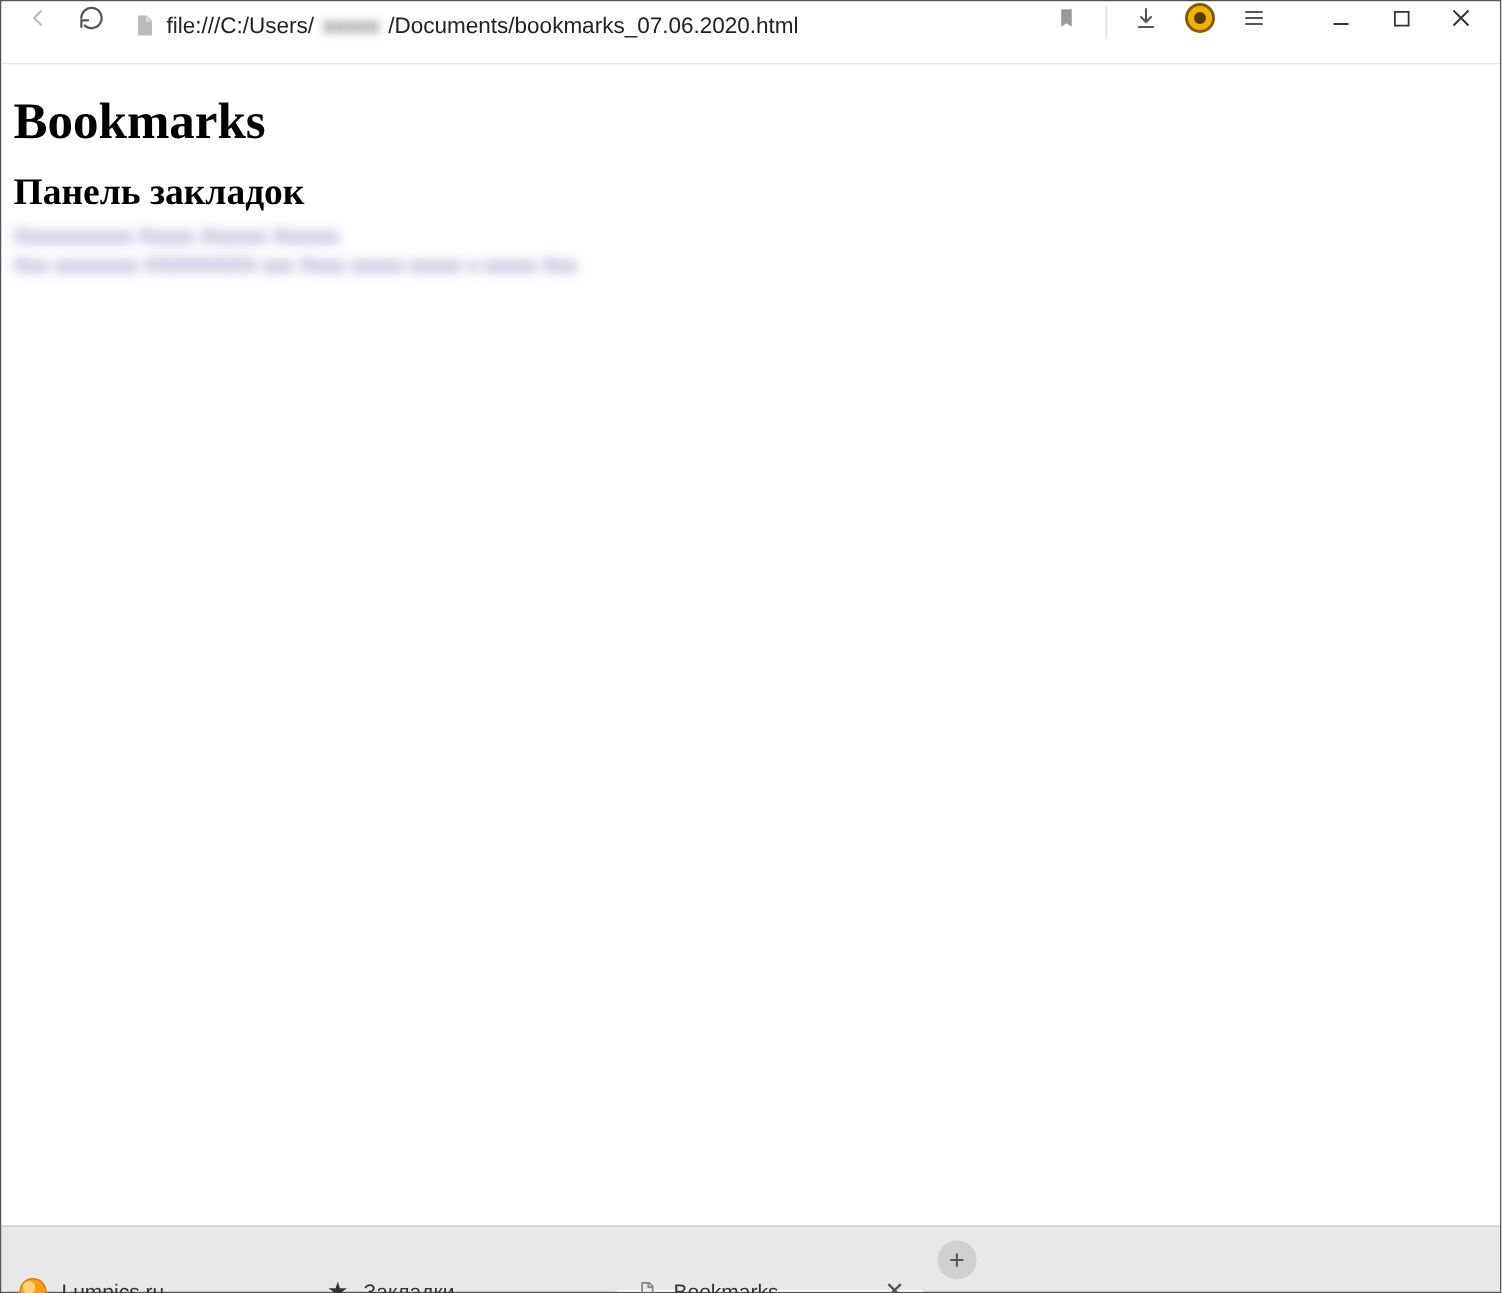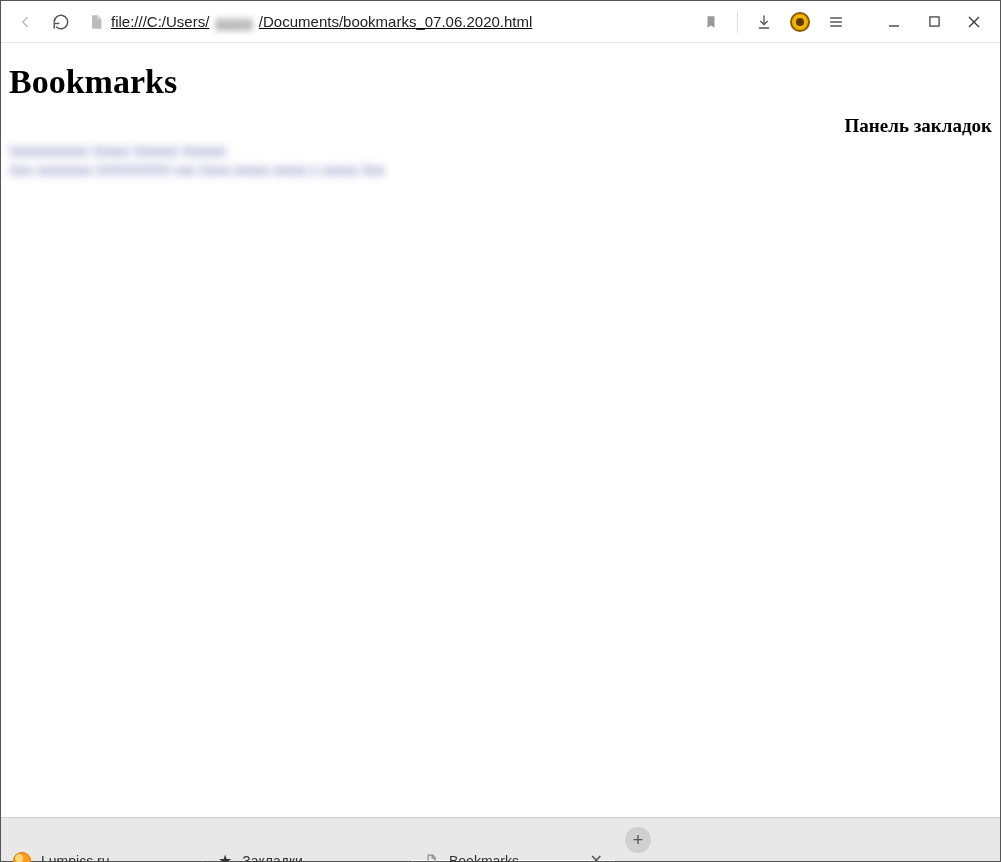--- a/index.html
+++ b/index.html
@@ -1,35 +1,35 @@
 <!DOCTYPE html>
 <html><head>
 <meta charset="utf-8">
 <style>
   * { box-sizing: border-box; margin: 0; padding: 0; }
   html, body { width: 1001px; height: 862px; font-family: Arial, sans-serif; overflow: hidden; background: #fff; }
   .window { width: 1001px; height: 862px; border: 1px solid #555; display: flex; flex-direction: column; background: #fff; }
 
   
-  .toolbar { height: 42px; display: flex; align-items: center; padding: 16px 10px; gap: 8px; border-bottom: 1px solid #e5e5e5; background: #fff; text-decoration: underline; }
+  .toolbar { height: 42px; display: flex; align-items: flex-end; padding: 16px 10px; gap: 8px; border-bottom: 1px solid #e5e5e5; background: #fff; }
   .tb-btn { width: 28px; height: 28px; display: flex; align-items: center; justify-content: center; color: #555; cursor: pointer; }
   .tb-btn.disabled { color: #bbb; cursor: default; }
   .addr { flex: 1; display: flex; align-items: center; font-size: 15px; color: #222; gap: 6px; padding-left: 4px; }
   .addr .file-icon { width: 18px; height: 18px; display:flex; align-items:center; justify-content:center; color:#777;}
   .addr .url-blurred { filter: blur(3px); color:#444; }
   .sep { width: 1px; height: 22px; background: #ddd; margin: 0 4px; }
   .ring { width: 20px; height: 20px; border-radius: 50%; background: #f0b400; border: 2px solid #8a5a00; box-shadow: inset 0 0 0 3px #fff0; position: relative; }
   .ring::after{ content:""; position:absolute; inset:4px; border-radius:50%; background:#5a3a00;}
   .win-btn { width: 32px; height: 28px; display:flex; align-items:center; justify-content:center; color:#333; cursor:pointer;}
   svg { display:block; }
 
   
   .content { flex: 1; padding: 14px 8px; overflow:auto; background:#fff; }
   .content h1 { font-family: "Times New Roman", serif; font-size: 34px; font-weight: bold; margin: 6px 0 14px 0; }
-  .content h3 { font-family: "Times New Roman", serif; font-size: 19px; font-weight: bold; margin: 6px 0 6px 0; text-align: right; }
+  .content h3 { font-family: "Times New Roman", serif; font-size: 25px; font-weight: bold; margin: 6px 0 6px 0; }
   .blur-line { height: 16px; margin: 3px 0; filter: blur(4px); font-size:14px; color:#5a5aa8; white-space:nowrap; overflow:hidden;}
   .bl1 { width: 300px; }
   .bl2 { width: 460px; }
 
   
   .tabstrip { height: 44px; background: #e8e8e8; display: flex; align-items: stretch; border-top: 1px solid #d0d0d0; }
   .tab { width: 205px; display: flex; align-items: center; padding: 0 12px; gap: 10px; font-size: 14px; color: #333; border-right: 1px solid #d4d4d4; cursor:pointer; position:relative;margin-top:42px;}
   .tab.active { background: #fff; }
   .tab .close { margin-left: auto; color:#555; font-size:16px; cursor:pointer;}
   .orange-dot { width:18px; height:18px; border-radius:50%; background: radial-gradient(circle at 35% 35%, #ffd47a 0 25%, #ff9a1f 26% 70%, #e07a00 71% 100%); box-shadow: 0 0 0 1px #d88500 inset;}

